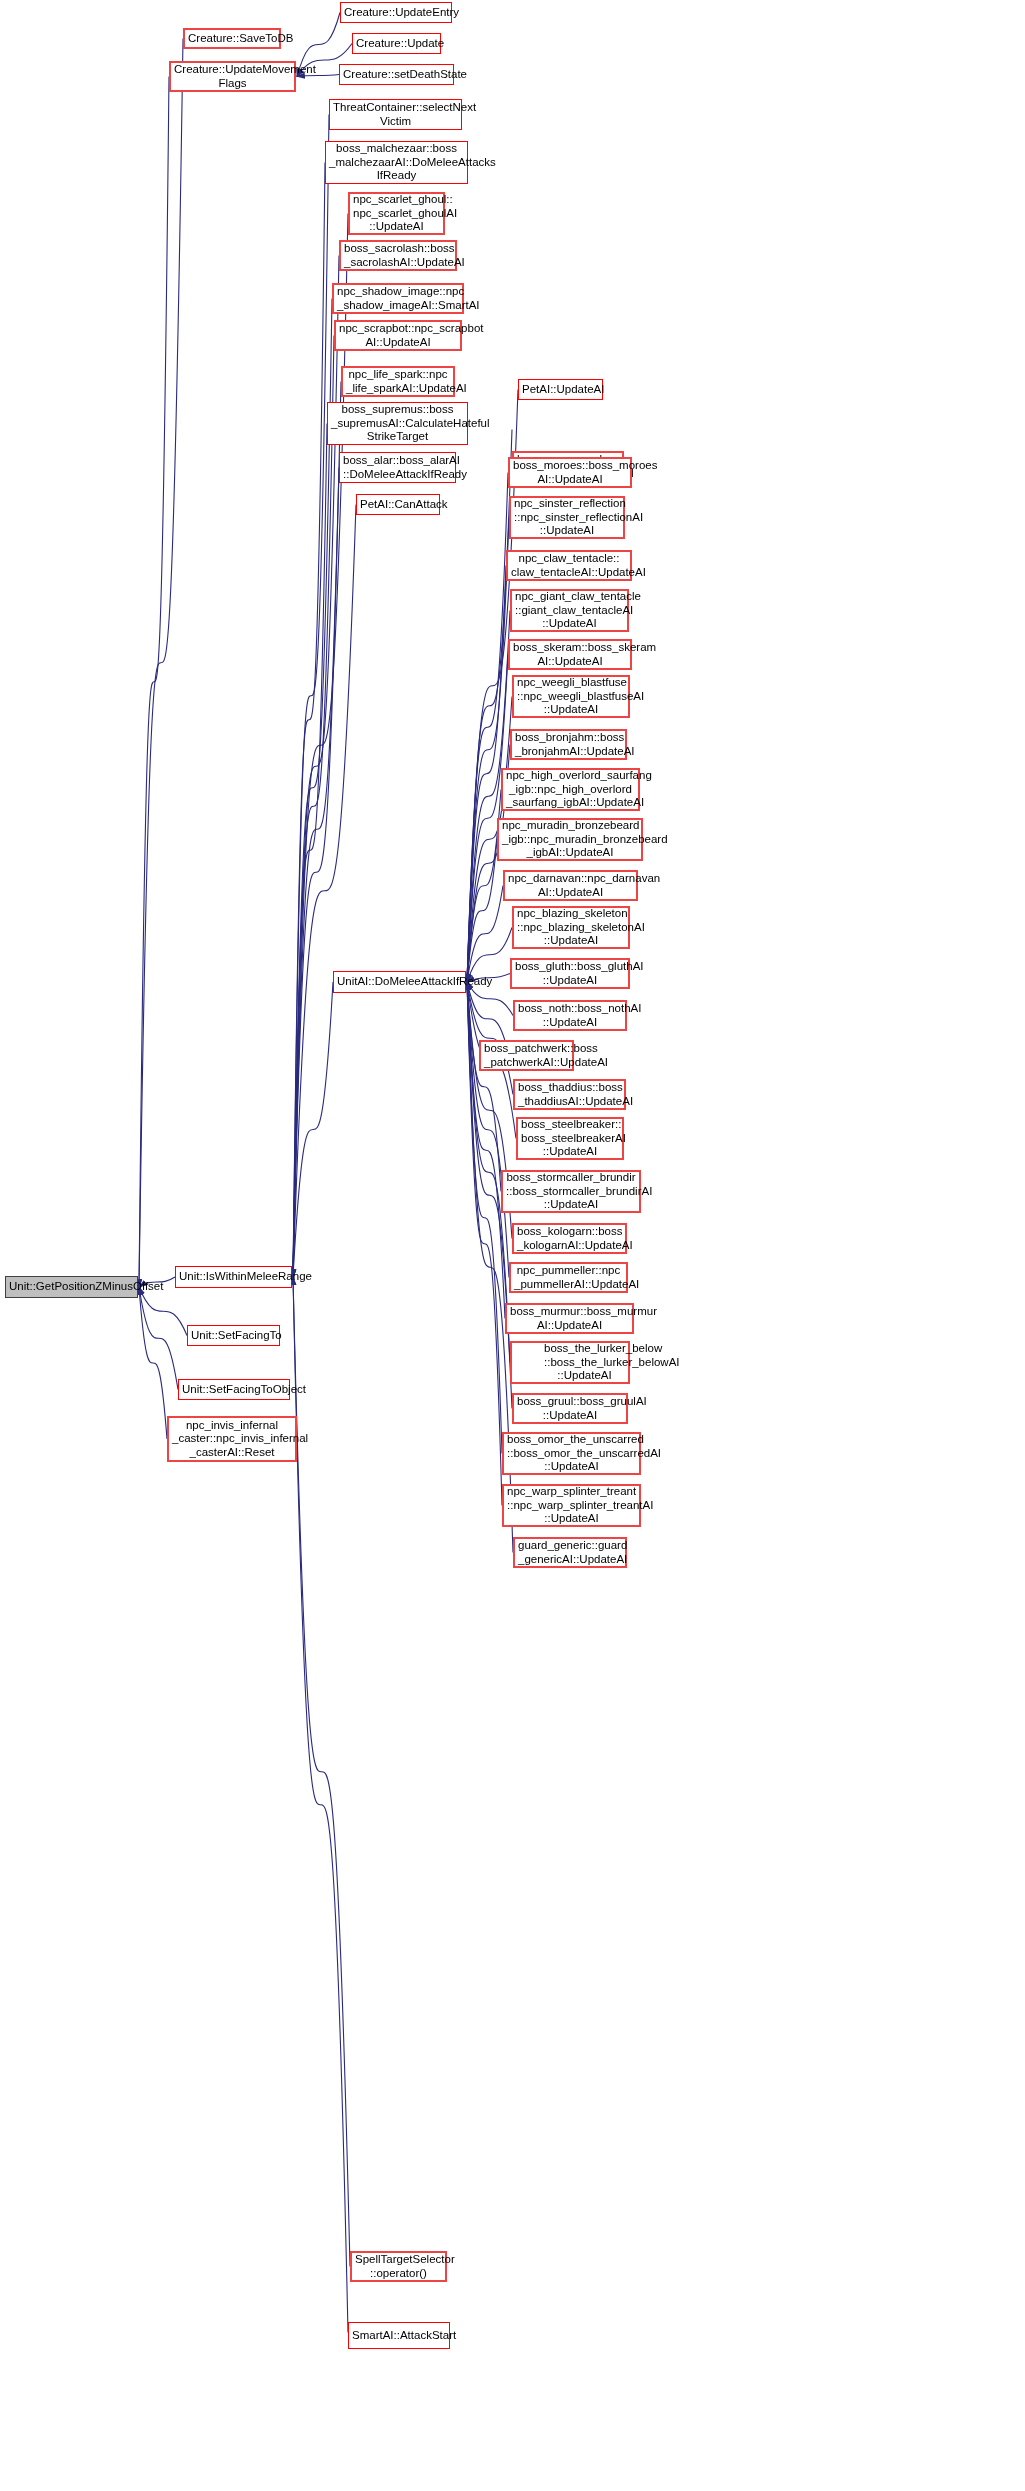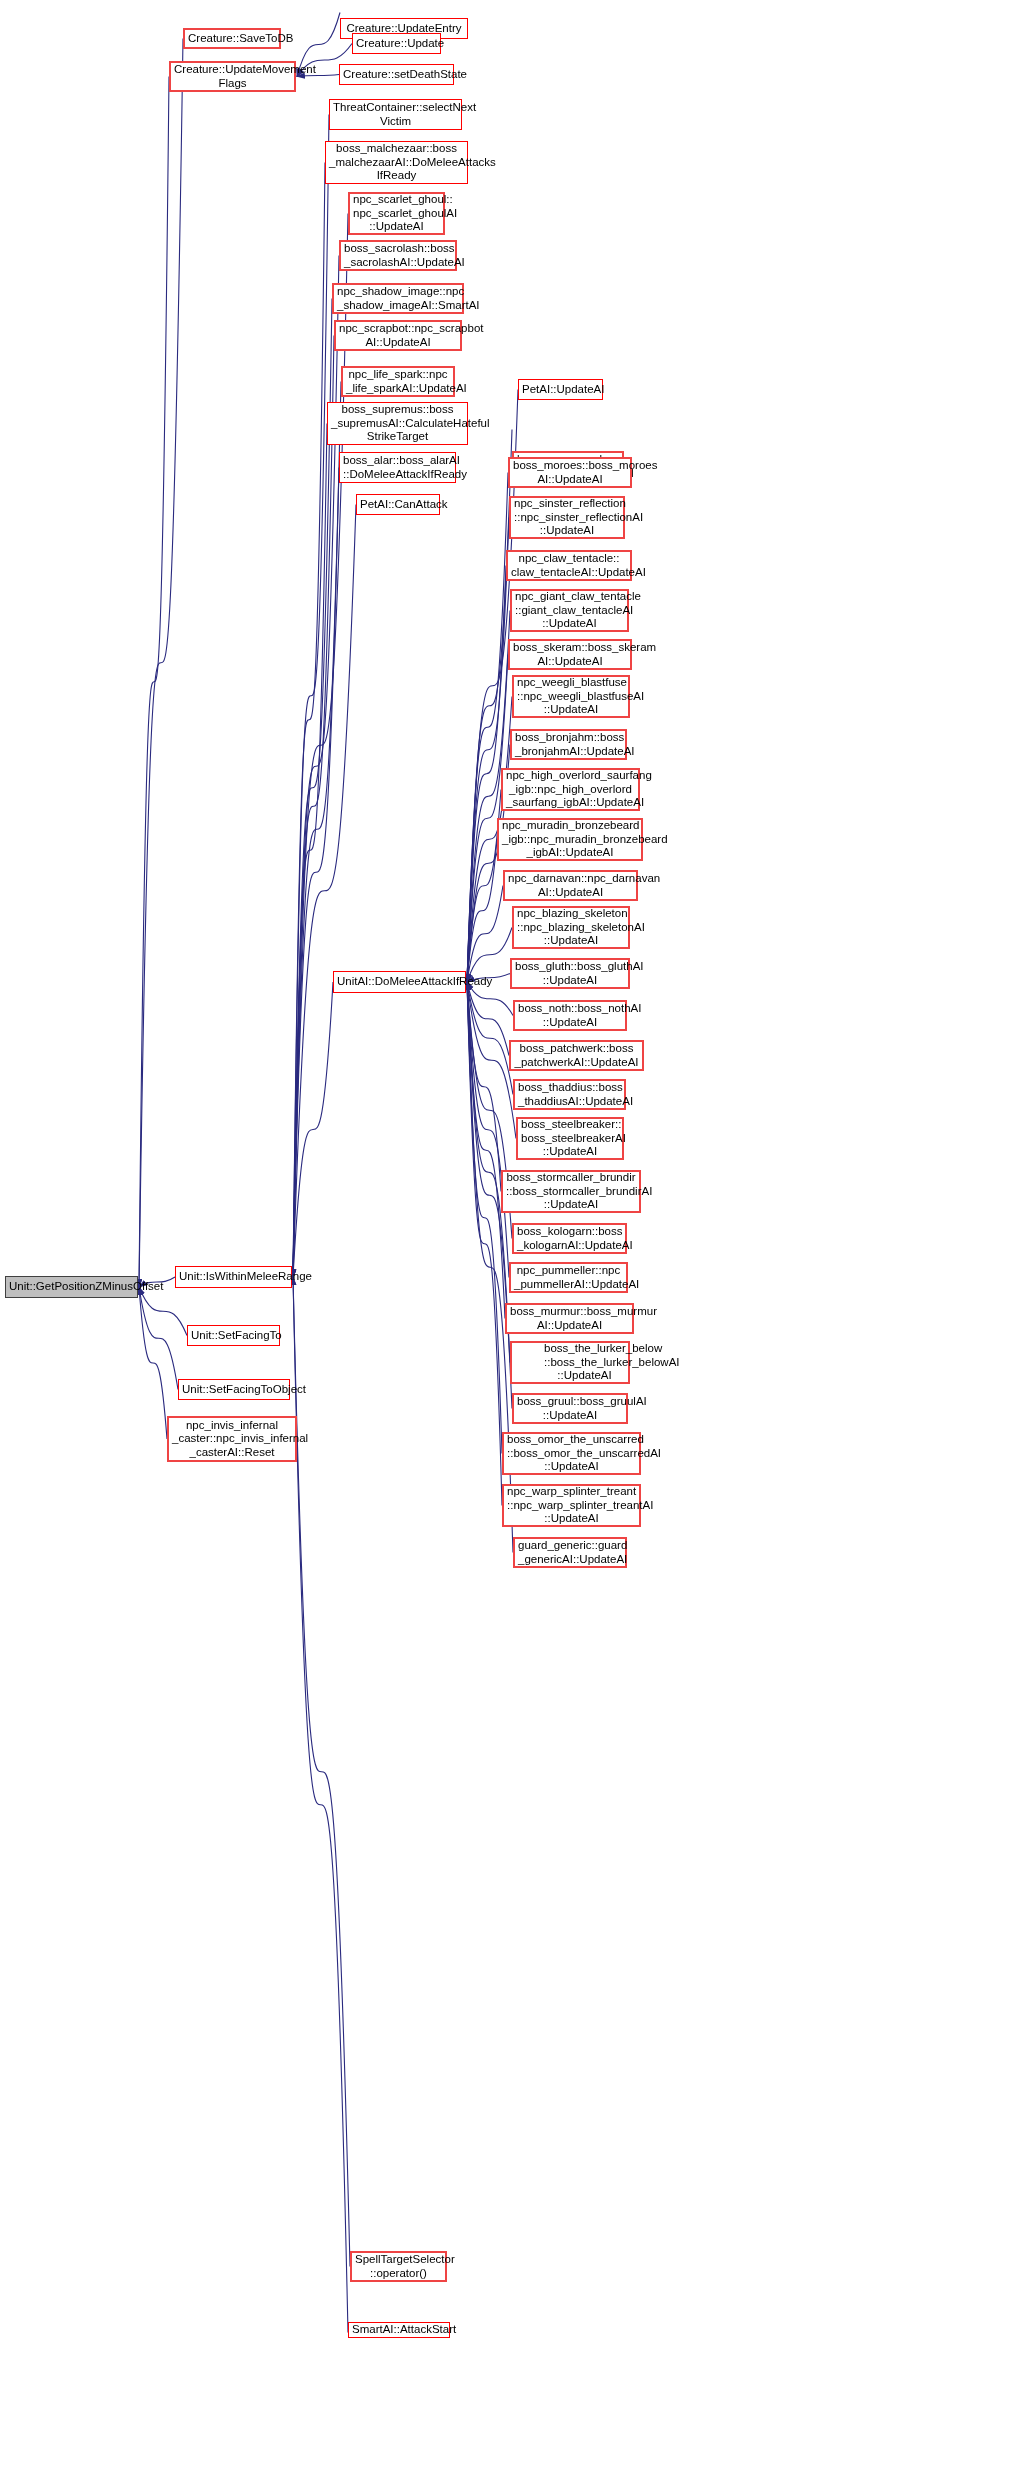--- a/index.html
+++ b/index.html
@@ -81,21 +81,21 @@
       <div class="node cur" style="left: 5px; top: 1276px; width: 133px; height: 22px;"><span class="lbl">Unit::GetPositionZMinusOffset</span></div>
       <div class="node red" style="left: 175px; top: 1266px; width: 117px; height: 22px;"><span class="lbl">Unit::IsWithinMeleeRange</span></div>
       <div class="node red" style="left: 187px; top: 1325px; width: 93px; height: 21px;"><span class="lbl">Unit::SetFacingTo</span></div>
       <div class="node red" style="left: 178px; top: 1379px; width: 112px; height: 21px;"><span class="lbl">Unit::SetFacingToObject</span></div>
       <div class="node" style="left: 167px; top: 1416px; width: 130px; height: 46px;"><span class="lbl">npc_invis_infernal
 _caster::npc_invis_infernal
 _casterAI::Reset</span></div>
       <div class="node" style="left: 183px; top: 28px; width: 98px; height: 21px;"><span class="lbl">Creature::SaveToDB</span></div>
       <div class="node" style="left: 169px; top: 61px; width: 127px; height: 31px;"><span class="lbl">Creature::UpdateMovement
 Flags</span></div>
-      <div class="node red" style="left: 340px; top: 2px; width: 128px; height: 21px; margin-top: 16px;"><span class="lbl">Creature::UpdateEntry</span></div>
+      <div class="node red" style="left: 340px; top: 2px; width: 112px; height: 21px;"><span class="lbl">Creature::UpdateEntry</span></div>
       <div class="node red" style="left: 352px; top: 33px; width: 89px; height: 21px;"><span class="lbl">Creature::Update</span></div>
       <div class="node red" style="left: 339px; top: 64px; width: 115px; height: 21px;"><span class="lbl">Creature::setDeathState</span></div>
       <div class="node red" style="left: 329px; top: 99px; width: 133px; height: 31px;"><span class="lbl">ThreatContainer::selectNext
 Victim</span></div>
       <div class="node red" style="left: 325px; top: 141px; width: 143px; height: 43px;"><span class="lbl">boss_malchezaar::boss
 _malchezaarAI::DoMeleeAttacks
 IfReady</span></div>
       <div class="node" style="left: 348px; top: 192px; width: 97px; height: 43px;"><span class="lbl">npc_scarlet_ghoul::
 npc_scarlet_ghoulAI
 ::UpdateAI</span></div>
@@ -109,21 +109,21 @@
 _life_sparkAI::UpdateAI</span></div>
       <div class="node red" style="left: 327px; top: 402px; width: 141px; height: 43px;"><span class="lbl">boss_supremus::boss
 _supremusAI::CalculateHateful
 StrikeTarget</span></div>
       <div class="node red" style="left: 339px; top: 452px; width: 117px; height: 31px;"><span class="lbl">boss_alar::boss_alarAI
 ::DoMeleeAttackIfReady</span></div>
       <div class="node red" style="left: 356px; top: 494px; width: 84px; height: 21px;"><span class="lbl">PetAI::CanAttack</span></div>
       <div class="node red" style="left: 333px; top: 971px; width: 133px; height: 22px;"><span class="lbl">UnitAI::DoMeleeAttackIfReady</span></div>
       <div class="node" style="left: 350px; top: 2251px; width: 97px; height: 31px;"><span class="lbl">SpellTargetSelector
 ::operator()</span></div>
-      <div class="node red" style="left: 348px; top: 2322px; width: 102px; height: 16px; align-items: center;"><span class="lbl">SmartAI::AttackStart</span></div>
+      <div class="node red" style="left: 348px; top: 2322px; width: 102px; height: 27px; align-items: center;"><span class="lbl">SmartAI::AttackStart</span></div>
       <div class="node red" style="left: 518px; top: 379px; width: 85px; height: 21px;"><span class="lbl">PetAI::UpdateAI</span></div>
       <div class="node" style="left: 512px; top: 414px; width: 112px; height: 31px; margin-top: 37px;"><span class="lbl">boss_ragnaros::boss
 _ragnarosAI::UpdateAI</span></div>
       <div class="node" style="left: 508px; top: 457px; width: 124px; height: 31px;"><span class="lbl">boss_moroes::boss_moroes
 AI::UpdateAI</span></div>
       <div class="node" style="left: 509px; top: 496px; width: 116px; height: 43px;"><span class="lbl">npc_sinster_reflection
 ::npc_sinster_reflectionAI
 ::UpdateAI</span></div>
       <div class="node" style="left: 506px; top: 550px; width: 126px; height: 31px;"><span class="lbl">npc_claw_tentacle::
 claw_tentacleAI::UpdateAI</span></div>
@@ -145,21 +145,21 @@
 _igbAI::UpdateAI</span></div>
       <div class="node" style="left: 503px; top: 870px; width: 135px; height: 31px;"><span class="lbl">npc_darnavan::npc_darnavan
 AI::UpdateAI</span></div>
       <div class="node" style="left: 512px; top: 906px; width: 118px; height: 43px;"><span class="lbl">npc_blazing_skeleton
 ::npc_blazing_skeletonAI
 ::UpdateAI</span></div>
       <div class="node" style="left: 510px; top: 958px; width: 120px; height: 31px;"><span class="lbl">boss_gluth::boss_gluthAI
 ::UpdateAI</span></div>
       <div class="node" style="left: 513px; top: 1000px; width: 114px; height: 31px;"><span class="lbl">boss_noth::boss_nothAI
 ::UpdateAI</span></div>
-      <div class="node" style="left: 509px; top: 1040px; width: 135px; height: 31px; justify-content: flex-end;"><span class="lbl">boss_patchwerk::boss
+      <div class="node" style="left: 479px; top: 1040px; width: 95px; height: 31px; justify-content: flex-end;"><span class="lbl">boss_patchwerk::boss
 _patchwerkAI::UpdateAI</span></div>
       <div class="node" style="left: 513px; top: 1079px; width: 113px; height: 31px;"><span class="lbl">boss_thaddius::boss
 _thaddiusAI::UpdateAI</span></div>
       <div class="node" style="left: 516px; top: 1117px; width: 108px; height: 43px;"><span class="lbl">boss_steelbreaker::
 boss_steelbreakerAI
 ::UpdateAI</span></div>
       <div class="node" style="left: 501px; top: 1170px; width: 140px; height: 43px;"><span class="lbl">boss_stormcaller_brundir
 ::boss_stormcaller_brundirAI
 ::UpdateAI</span></div>
       <div class="node" style="left: 512px; top: 1223px; width: 115px; height: 31px;"><span class="lbl">boss_kologarn::boss

